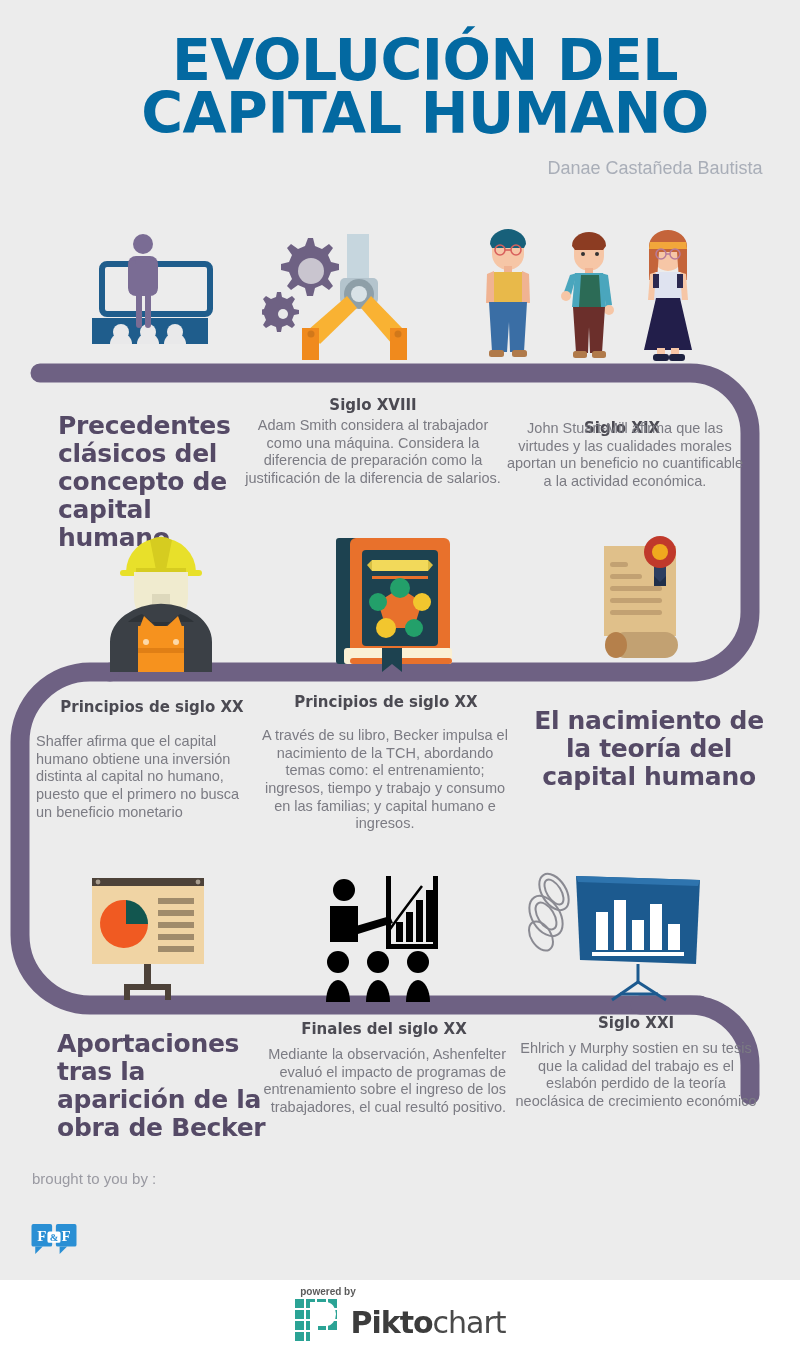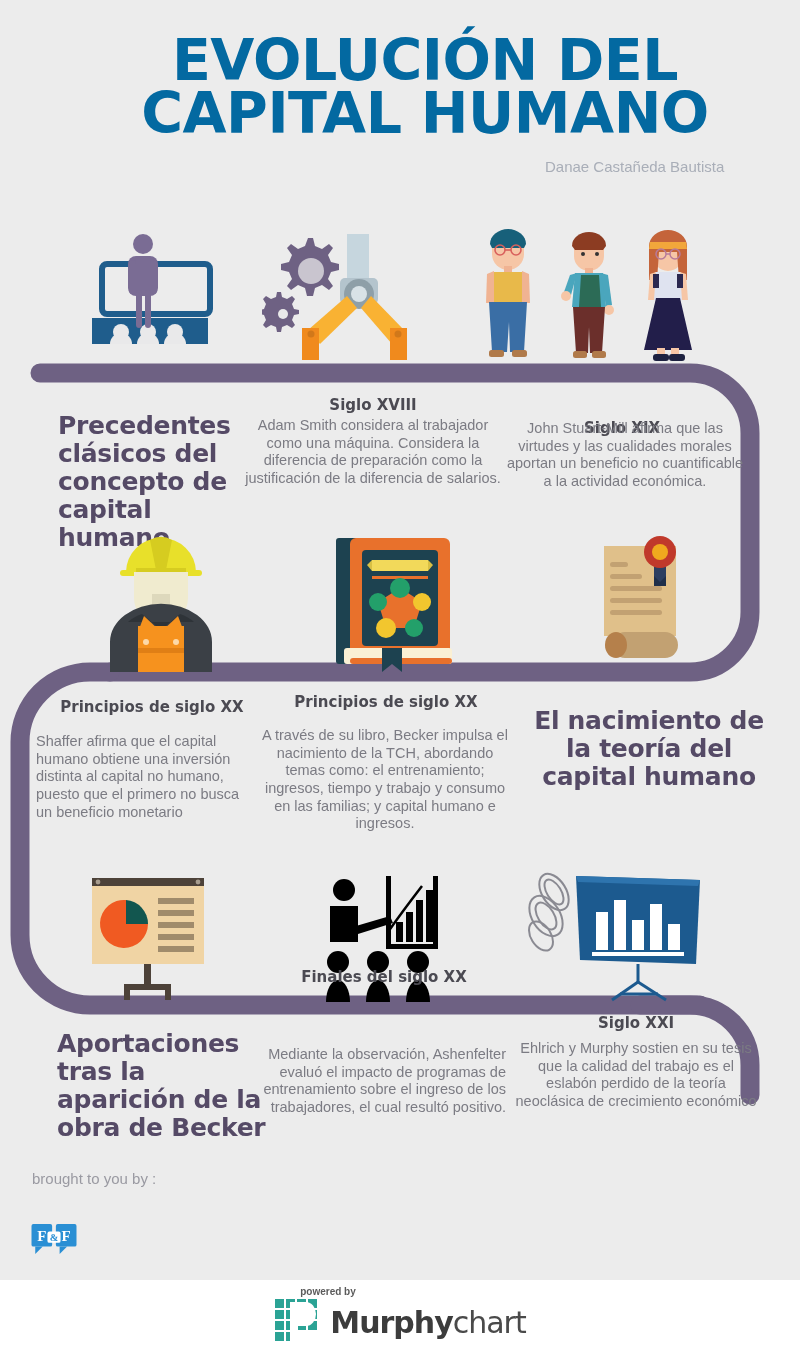--- a/index.html
+++ b/index.html
@@ -20,22 +20,22 @@
     font-weight:bold;
     font-size:57px;
     line-height:0.93;
     letter-spacing:-0.5px;
     font-family:"DejaVu Sans", sans-serif;
     padding-left:25px;
   }
   .title .l2{display:block;}
   .author{
     position:absolute;right:35px;top:158px;
-    width:220px;text-align:left;
-    color:#a9aeb8;font-size:15px;line-height:1.15;
+    width:220px;text-align:center;
+    color:#a9aeb8;font-size:18px;line-height:1.15;
     font-family:"Liberation Sans",sans-serif;
   }
 
   
   .ribbon{position:absolute;left:0;top:0;width:800px;height:1357px;pointer-events:none;}
 
   
   .hd{
     position:absolute;
     color:#554a66;
@@ -321,21 +321,21 @@
     </g>
     <g stroke="#1c5a8f" stroke-width="3" fill="none">
       <path d="M114 94 v18"></path>
       <path d="M114 112 L88 130"></path>
       <path d="M114 112 L142 130"></path>
       <path d="M96 124 L134 124"></path>
     </g>
   </svg>
 
   <div class="hd" style="left:57px;top:1030px;width:210px;">Aportaciones tras la aparición de la obra de Becker</div>
-  <div class="sub" style="left:264px;top:968px;width:240px;">Finales del siglo XX</div>
+  <div class="sub" style="left:264px;top:1020px;width:240px;">Finales del siglo XX</div>
   <div class="body" style="left:262px;top:1046px;width:244px;text-align:right;">Mediante la observación, Ashenfelter evaluó el impacto de programas de entrenamiento sobre el ingreso de los trabajadores, el cual resultó positivo.</div>
   <div class="sub" style="left:516px;top:1014px;width:240px;">Siglo XXI</div>
   <div class="body" style="left:512px;top:1040px;width:248px;">Ehlrich y Murphy  sostien en su tesis que   la calidad del trabajo es el eslabón perdido de la teoría neoclásica  de crecimiento económico</div>
 
   <div class="brought">brought to you by :</div>
 
   <div class="ff-wrap">
     <svg class="ff-logo" viewBox="0 0 48 32">
       <rect x="0" y="0" width="22" height="24" rx="2" fill="#2a8fd4"></rect>
       <path d="M4 24 l0 8 8 -8 z" fill="#2a8fd4"></path>
@@ -363,20 +363,20 @@
         <rect x="1" y="23" width="9" height="9"></rect>
           <rect x="12" y="23" width="9" height="9"></rect>
         <rect x="23" y="23" width="9" height="9"></rect>
           <rect x="34" y="23" width="9" height="9"></rect>
         <rect x="1" y="34" width="9" height="9"></rect>
           <rect x="12" y="34" width="9" height="9"></rect>
       </g>
       <path d="M16 4 v40 h8 V28 h8 a10,12 0 0 0 0,-24 z" fill="#ffffff"></path>
     </svg>
     <div>
-      <span class="pk-word pk-a">Murphy</span><span class="pk-word pk-b">chart</span>
+      <span class="pk-word pk-a">Pikto</span><span class="pk-word pk-b">chart</span>
     </div>
   </div>
   <div class="pk-tag">
     <span>make information beautiful</span>
   </div>
 
 </div>
 
 </body></html>

